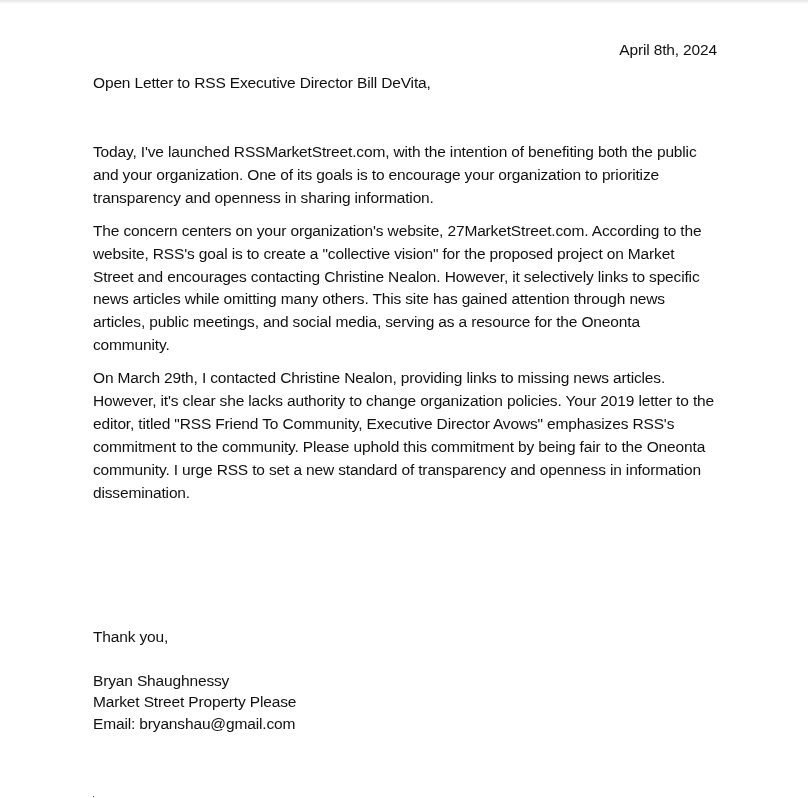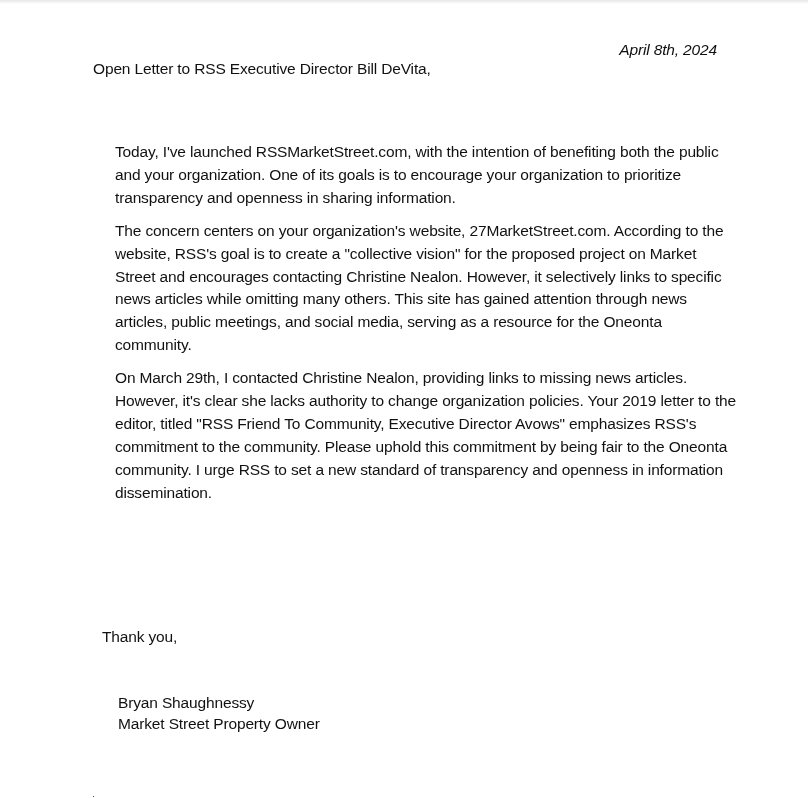--- a/index.html
+++ b/index.html
@@ -28,51 +28,48 @@
       top: 0;
       width: 624px;
       font-size: 15.5px;
       letter-spacing: -0.15px;
     }
     .date {
       position: absolute;
       right: 0;
       top: 41px;
       white-space: nowrap;
-      font-style: italic;
     }
     .salutation {
       position: absolute;
       left: 0;
-      top: 60px;
+      top: 74px;
       white-space: nowrap;
     }
     .body-text {
       position: absolute;
       left: 0;
       top: 141px;
       width: 624px;
-      margin-left: 22px;
     }
     .para {
       margin: 0 0 10px 0;
       line-height: 22.9px;
     }
     .closing {
       position: absolute;
-      left: 9px;
+      left: 0;
       top: 628px;
       white-space: nowrap;
     }
     .signature {
       position: absolute;
       left: 0;
-      top: 692px;
+      top: 670px;
       line-height: 21.3px;
-      margin-left: 25px;
     }
     .sig-line { white-space: nowrap; }
     .dot {
       position: absolute;
       left: 93px;
       top: 796px;
       width: 1px;
       height: 1px;
       background: #444;
     }
@@ -89,17 +86,18 @@
   <div class="body-text">
     <p class="para">Today, I've launched RSSMarketStreet.com, with the intention of benefiting both the public and your organization. One of its goals is to encourage your organization to prioritize transparency and openness in sharing information.</p>
     <p class="para">The concern centers on your organization's website, 27MarketStreet.com. According to the website, RSS's goal is to create a "collective vision" for the proposed project on Market Street and encourages contacting Christine Nealon. However, it selectively links to specific news articles while omitting many others. This site has gained attention through news articles, public meetings, and social media, serving as a resource for the Oneonta community.</p>
     <p class="para">On March 29th, I contacted Christine Nealon, providing links to missing news articles. However, it's clear she lacks authority to change organization policies. Your 2019 letter to the editor, titled "RSS Friend To Community, Executive Director Avows" emphasizes RSS's commitment to the community. Please uphold this commitment by being fair to the Oneonta community. I urge RSS to set a new standard of transparency and openness in information dissemination.</p>
   </div>
 
   <div class="closing">Thank you,</div>
 
   <div class="signature">
     <div class="sig-line">Bryan Shaughnessy</div>
-    <div class="sig-line">Market Street Property Owner</div>
+    <div class="sig-line">Market Street Property Please</div>
+    <div class="sig-line">Email: bryanshau@gmail.com</div>
   </div>
 </div>
 
 <div class="dot"></div>
 
 </body></html>

